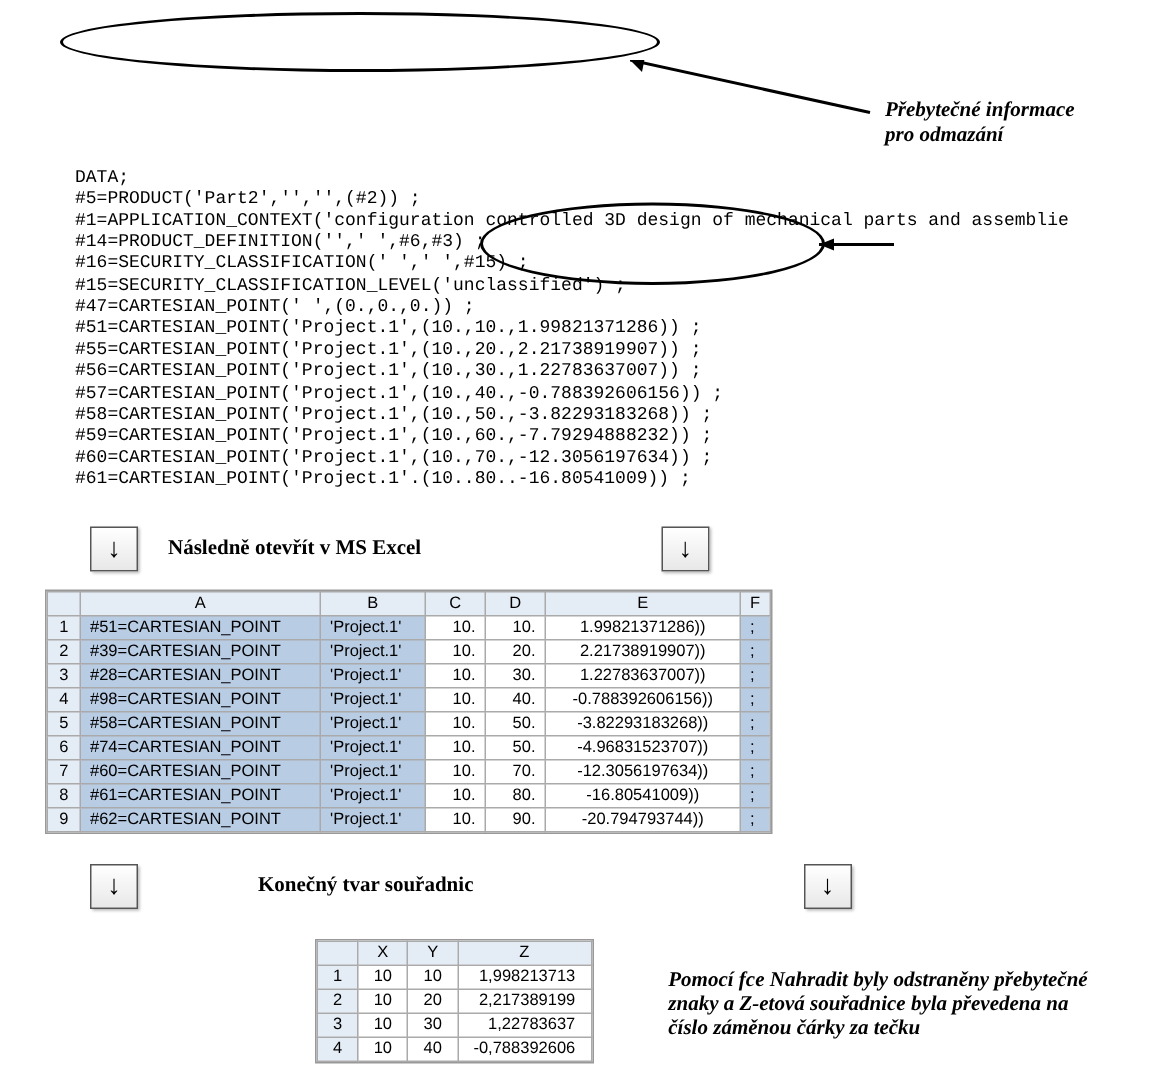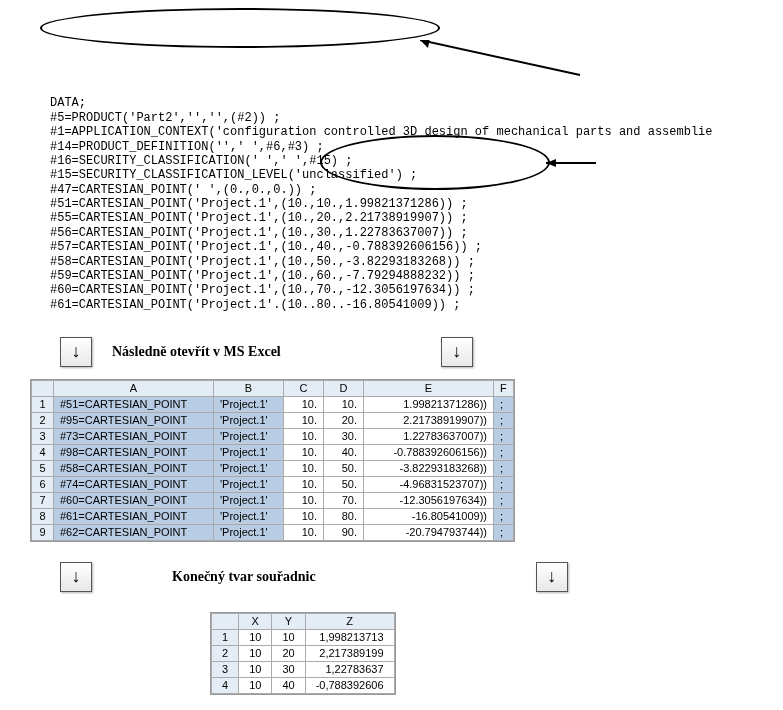--- a/index.html
+++ b/index.html
@@ -27,37 +27,39 @@
     .sheet-2 { border: 1px solid #999; }
     .sheet-2 table { border-collapse: collapse; font-size: 11px; }
     .sheet-2 th, .sheet-2 td { border: 1px solid #aaa; padding: 1px 10px; height: 16px; text-align: right; }
     .sheet-2 th { background: #e4ecf5; font-weight: normal; text-align: center; }
     .sheet-2 .row-hdr-2 { background: #e4ecf5; text-align: center; width: 22px; }
     .ann-4 { font-family: "Times New Roman", serif; font-style: italic; font-weight: bold; font-size: 14px; margin-top: 20px; max-width: 280px; }
     .col-A { width: 160px; text-align: left; }
     .col-B { width: 70px; text-align: left; }
     .col-C { width: 40px; text-align: right; }
     .col-D { width: 40px; text-align: right; }
-    .col-E { width: 130px; text-align: right; margin-left: 43px; }
+    .col-E { width: 130px; text-align: center; margin-left: 43px; }
     .col-F { width: 14px; }
   </style>
 </head>
 <body>
 
 <div class="code-block" style="padding-left: 40px;">
   <div class="ellipse-1"></div>
   <div class="ellipse-2"></div>
   <svg class="arrow-1" width="170" height="40">
       <line x1="0" y1="0" x2="160" y2="35" stroke="#000" stroke-width="2"></line>
       <polygon points="0,0 10,-2 8,8" fill="#000"></polygon>
     </svg>
   <svg class="arrow-2" width="60" height="10">
       <line x1="0" y1="5" x2="50" y2="5" stroke="#000" stroke-width="2"></line>
       <polygon points="0,5 10,1 10,9" fill="#000"></polygon>
     </svg>
+  <div class="ann-1">Přebytečné informace
+pro odmazání</div>
   <div id="code-lines">DATA;
 #5=PRODUCT('Part2','','',(#2)) ;
 #1=APPLICATION_CONTEXT('configuration controlled 3D design of mechanical parts and assemblie
 #14=PRODUCT_DEFINITION('',' ',#6,#3) ;
 #16=SECURITY_CLASSIFICATION(' ',' ',#15) ;
 #15=SECURITY_CLASSIFICATION_LEVEL('unclassified') ;
 #47=CARTESIAN_POINT(' ',(0.,0.,0.)) ;
 #51=CARTESIAN_POINT('Project.1',(10.,10.,1.99821371286)) ;
 #55=CARTESIAN_POINT('Project.1',(10.,20.,2.21738919907)) ;
 #56=CARTESIAN_POINT('Project.1',(10.,30.,1.22783637007)) ;
@@ -96,30 +98,30 @@
             <th class="row-hdr">1</th>
             <td class="sel-cell col-A">#51=CARTESIAN_POINT</td>
             <td class="sel-cell col-B">'Project.1'</td>
             <td class="col-C">10.</td>
             <td class="col-D">10.</td>
             <td class="col-E">1.99821371286))</td>
             <td class="sel-cell col-F">;</td>
           </tr>
           <tr>
             <th class="row-hdr">2</th>
-            <td class="sel-cell col-A">#95=CARTESIAN_POINT</td>
+            <td class="sel-cell col-A">#39=CARTESIAN_POINT</td>
             <td class="sel-cell col-B">'Project.1'</td>
             <td class="col-C">10.</td>
             <td class="col-D">20.</td>
             <td class="col-E">2.21738919907))</td>
             <td class="sel-cell col-F">;</td>
           </tr>
           <tr>
             <th class="row-hdr">3</th>
-            <td class="sel-cell col-A">#73=CARTESIAN_POINT</td>
+            <td class="sel-cell col-A">#28=CARTESIAN_POINT</td>
             <td class="sel-cell col-B">'Project.1'</td>
             <td class="col-C">10.</td>
             <td class="col-D">30.</td>
             <td class="col-E">1.22783637007))</td>
             <td class="sel-cell col-F">;</td>
           </tr>
           <tr>
             <th class="row-hdr">4</th>
             <td class="sel-cell col-A">#98=CARTESIAN_POINT</td>
             <td class="sel-cell col-B">'Project.1'</td>
@@ -219,13 +221,14 @@
           </tr>
           <tr>
             <td class="row-hdr-2">4</td>
             <td>10</td>
             <td>40</td>
             <td>-0,788392606</td>
           </tr>
         </tbody>
       </table>
   </div>
+  <div class="ann-4">Pomocí fce Nahradit byly odstraněny přebytečné znaky a Z-etová souřadnice byla převedena na číslo záměnou čárky za tečku</div>
 </div>
 
 </body></html>

